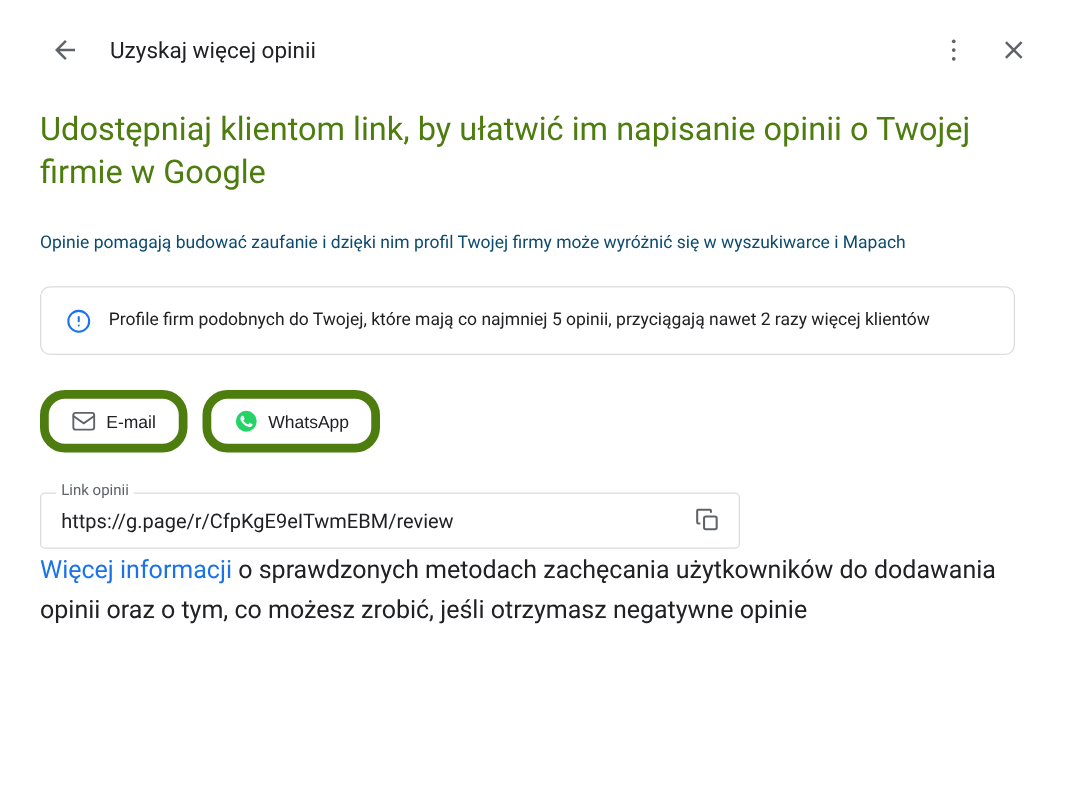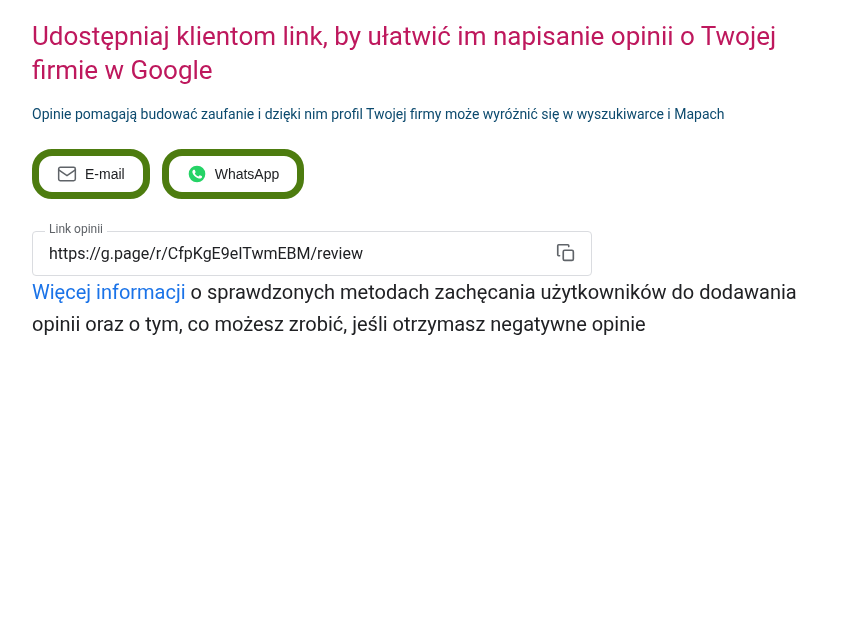--- a/index.html
+++ b/index.html
@@ -59,23 +59,23 @@
       align-items: center;
       justify-content: center;
       color: #5f6368;
       font-size: 20px;
     }
 
     
     .main-heading {
       font-size: 26px;
       font-weight: 400;
-      color: #be185d;
+      color: #4d7c0f;
       line-height: 1.3;
-      margin-bottom: 16px;
+      margin-bottom: 28px;
       max-width: 780px;
     }
 
     .sub-text {
       font-size: 14px;
       color: #0c4a6e;
       line-height: 1.5;
       margin-bottom: 24px;
       max-width: 780px;
     }
@@ -211,25 +211,59 @@
     
     svg {
       display: block;
     }
   </style>
 </head>
 <body>
 
 <div class="container">
 
+  <div class="header">
+    <div class="header-left">
+      <button class="icon-btn" title="Wstecz">
+        <svg width="24" height="24" viewBox="0 0 24 24" fill="none" xmlns="http://www.w3.org/2000/svg">
+          <path d="M20 11H7.83l5.59-5.59L12 4l-8 8 8 8 1.41-1.41L7.83 13H20v-2z" fill="#5f6368"></path>
+        </svg>
+      </button>
+      <span class="header-title">Uzyskaj więcej opinii</span>
+    </div>
+    <div class="header-icons">
+      <button class="icon-btn" title="Więcej">
+        <svg width="24" height="24" viewBox="0 0 24 24" fill="none" xmlns="http://www.w3.org/2000/svg">
+          <circle cx="12" cy="5" r="1.5" fill="#5f6368"></circle>
+          <circle cx="12" cy="12" r="1.5" fill="#5f6368"></circle>
+          <circle cx="12" cy="19" r="1.5" fill="#5f6368"></circle>
+        </svg>
+      </button>
+      <button class="icon-btn" title="Zamknij">
+        <svg width="24" height="24" viewBox="0 0 24 24" fill="none" xmlns="http://www.w3.org/2000/svg">
+          <path d="M19 6.41L17.59 5 12 10.59 6.41 5 5 6.41 10.59 12 5 17.59 6.41 19 12 13.41 17.59 19 19 17.59 13.41 12z" fill="#5f6368"></path>
+        </svg>
+      </button>
+    </div>
+  </div>
 
   <h1 class="main-heading">Udostępniaj klientom link, by ułatwić im napisanie opinii o Twojej firmie w Google</h1>
 
   <p class="sub-text">Opinie pomagają budować zaufanie i dzięki nim profil Twojej firmy może wyróżnić się w wyszukiwarce i Mapach</p>
 
+  <div class="info-box">
+    <div class="info-icon">
+      <svg width="20" height="20" viewBox="0 0 24 24" fill="none" xmlns="http://www.w3.org/2000/svg">
+        <circle cx="12" cy="12" r="10" stroke="#1a73e8" stroke-width="2"></circle>
+        <path d="M12 8v4" stroke="#1a73e8" stroke-width="2" stroke-linecap="round"></path>
+        <circle cx="12" cy="16" r="1" fill="#1a73e8"></circle>
+      </svg>
+    </div>
+    <span class="info-text">Profile firm podobnych do Twojej, które mają co najmniej 5 opinii, przyciągają nawet 2 razy więcej klientów</span>
+  </div>
 
   <div class="share-buttons">
 
     <button class="share-btn">
       <span class="share-btn-icon email-icon-wrapper">
         <svg width="20" height="20" viewBox="0 0 24 24" fill="none" xmlns="http://www.w3.org/2000/svg">
           <rect x="2" y="4" width="20" height="16" rx="2" stroke="#5f6368" stroke-width="1.8" fill="none"></rect>
           <path d="M2 7l10 7 10-7" stroke="#5f6368" stroke-width="1.8" stroke-linecap="round" fill="none"></path>
         </svg>
       </span>

